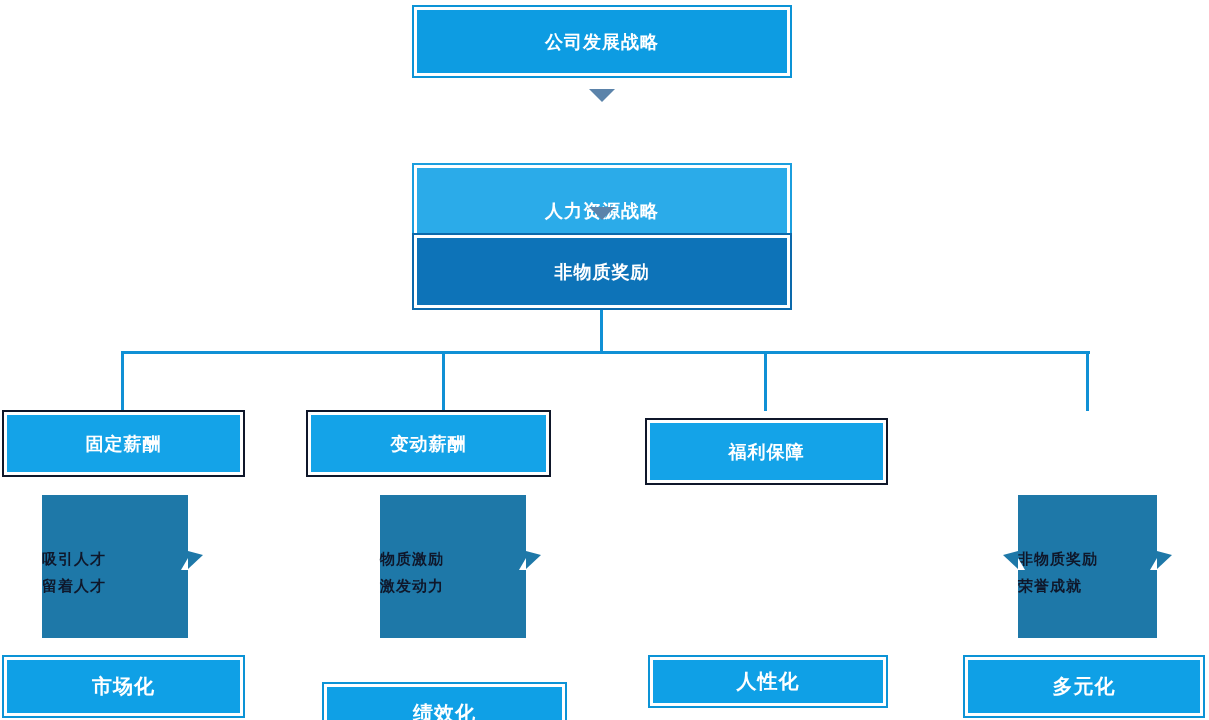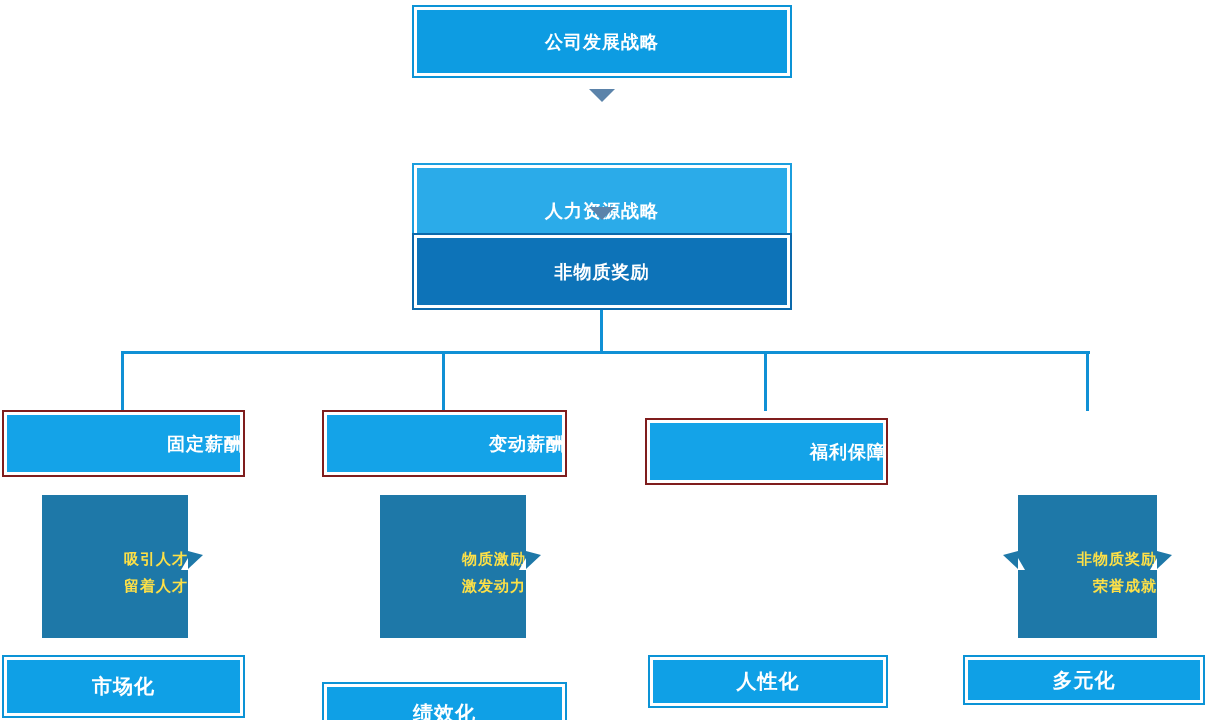--- a/index.html
+++ b/index.html
@@ -9,26 +9,26 @@
   }
   .node{
     position:absolute;display:flex;align-items:center;justify-content:center;
     color:#ffffff;font-weight:bold;text-align:center;box-sizing:border-box;
     border-radius:0;box-shadow:inset 0 0 0 3px #ffffff;
   }
   .chain{font-size:18px;letter-spacing:1px;}
   .chain-top{background:#0d9ce2;border:2px solid #0c93d6;}
   .chain-mid{background:#2babe9;border:2px solid #1b9ede;}
   .chain-bot{background:#0d73b8;border:2px solid #0c69ab;}
-  .hdr{font-size:18px;background:#14a3e8;border:2px solid #7f1d1d;letter-spacing:1px;justify-content:flex-end;}
+  .hdr{font-size:18px;background:#14a3e8;border:2px solid #0f172a;letter-spacing:1px;}
   .ftr{font-size:20px;background:#0fa0e6;border:2px solid #0c93d6;letter-spacing:1px;}
   .body-block{
-    position:absolute;background:#1e78a8;color:#fde047;font-weight:bold;
+    position:absolute;background:#1e78a8;color:#0f172a;font-weight:bold;
     font-size:15px;line-height:27px;text-align:center;letter-spacing:1px;
-    display:flex;flex-direction:column;align-items:flex-end;justify-content:center;
+    display:flex;flex-direction:column;align-items:flex-start;justify-content:center;
     padding-top:10px;box-sizing:border-box;
   }
   .down-arrow{
     position:absolute;width:0;height:0;
     border-left:13px solid transparent;border-right:13px solid transparent;
     border-top:13px solid #5b83aa;
   }
   .line{position:absolute;background:#1090d5;}
   .fold{position:absolute;width:24px;height:20px;}
   .fold svg{display:block;}
@@ -71,21 +71,21 @@
       <svg width="24" height="20" viewBox="0 0 24 20">
         <polygon points="8,0 23,4 8,18" fill="#1e78a8"></polygon>
         <polygon points="8,7 8,19 1,19" fill="#ffffff"></polygon>
       </svg>
     </div>
   </div>
   <div class="node ftr" style="left:2px;top:655px;width:243px;height:63px;text-align:center;">
     <span>市场化</span>
   </div>
 
-  <div class="node hdr" style="left:322px;top:410px;width:245px;height:67px;">
+  <div class="node hdr" style="left:306px;top:410px;width:245px;height:67px;">
     <span>变动薪酬</span>
   </div>
   <div class="body-block" style="left:380px;top:495px;width:146px;height:143px;">
     <span>物质激励</span>
     <span>激发动力</span>
     <div class="fold" style="left:138px;top:56px;">
       <svg width="24" height="20" viewBox="0 0 24 20">
         <polygon points="8,0 23,4 8,18" fill="#1e78a8"></polygon>
         <polygon points="8,7 8,19 1,19" fill="#ffffff"></polygon>
       </svg>
@@ -111,17 +111,17 @@
         <polygon points="16,7 16,19 23,19" fill="#ffffff"></polygon>
       </svg>
     </div>
     <div class="fold" style="left:131px;top:56px;">
       <svg width="24" height="20" viewBox="0 0 24 20">
         <polygon points="8,0 23,4 8,18" fill="#1e78a8"></polygon>
         <polygon points="8,7 8,19 1,19" fill="#ffffff"></polygon>
       </svg>
     </div>
   </div>
-  <div class="node ftr" style="left:963px;top:655px;width:242px;height:50px;">
+  <div class="node ftr" style="left:963px;top:655px;width:242px;height:63px;">
     <span>多元化</span>
   </div>
 
 </div>
 
 </body></html>

